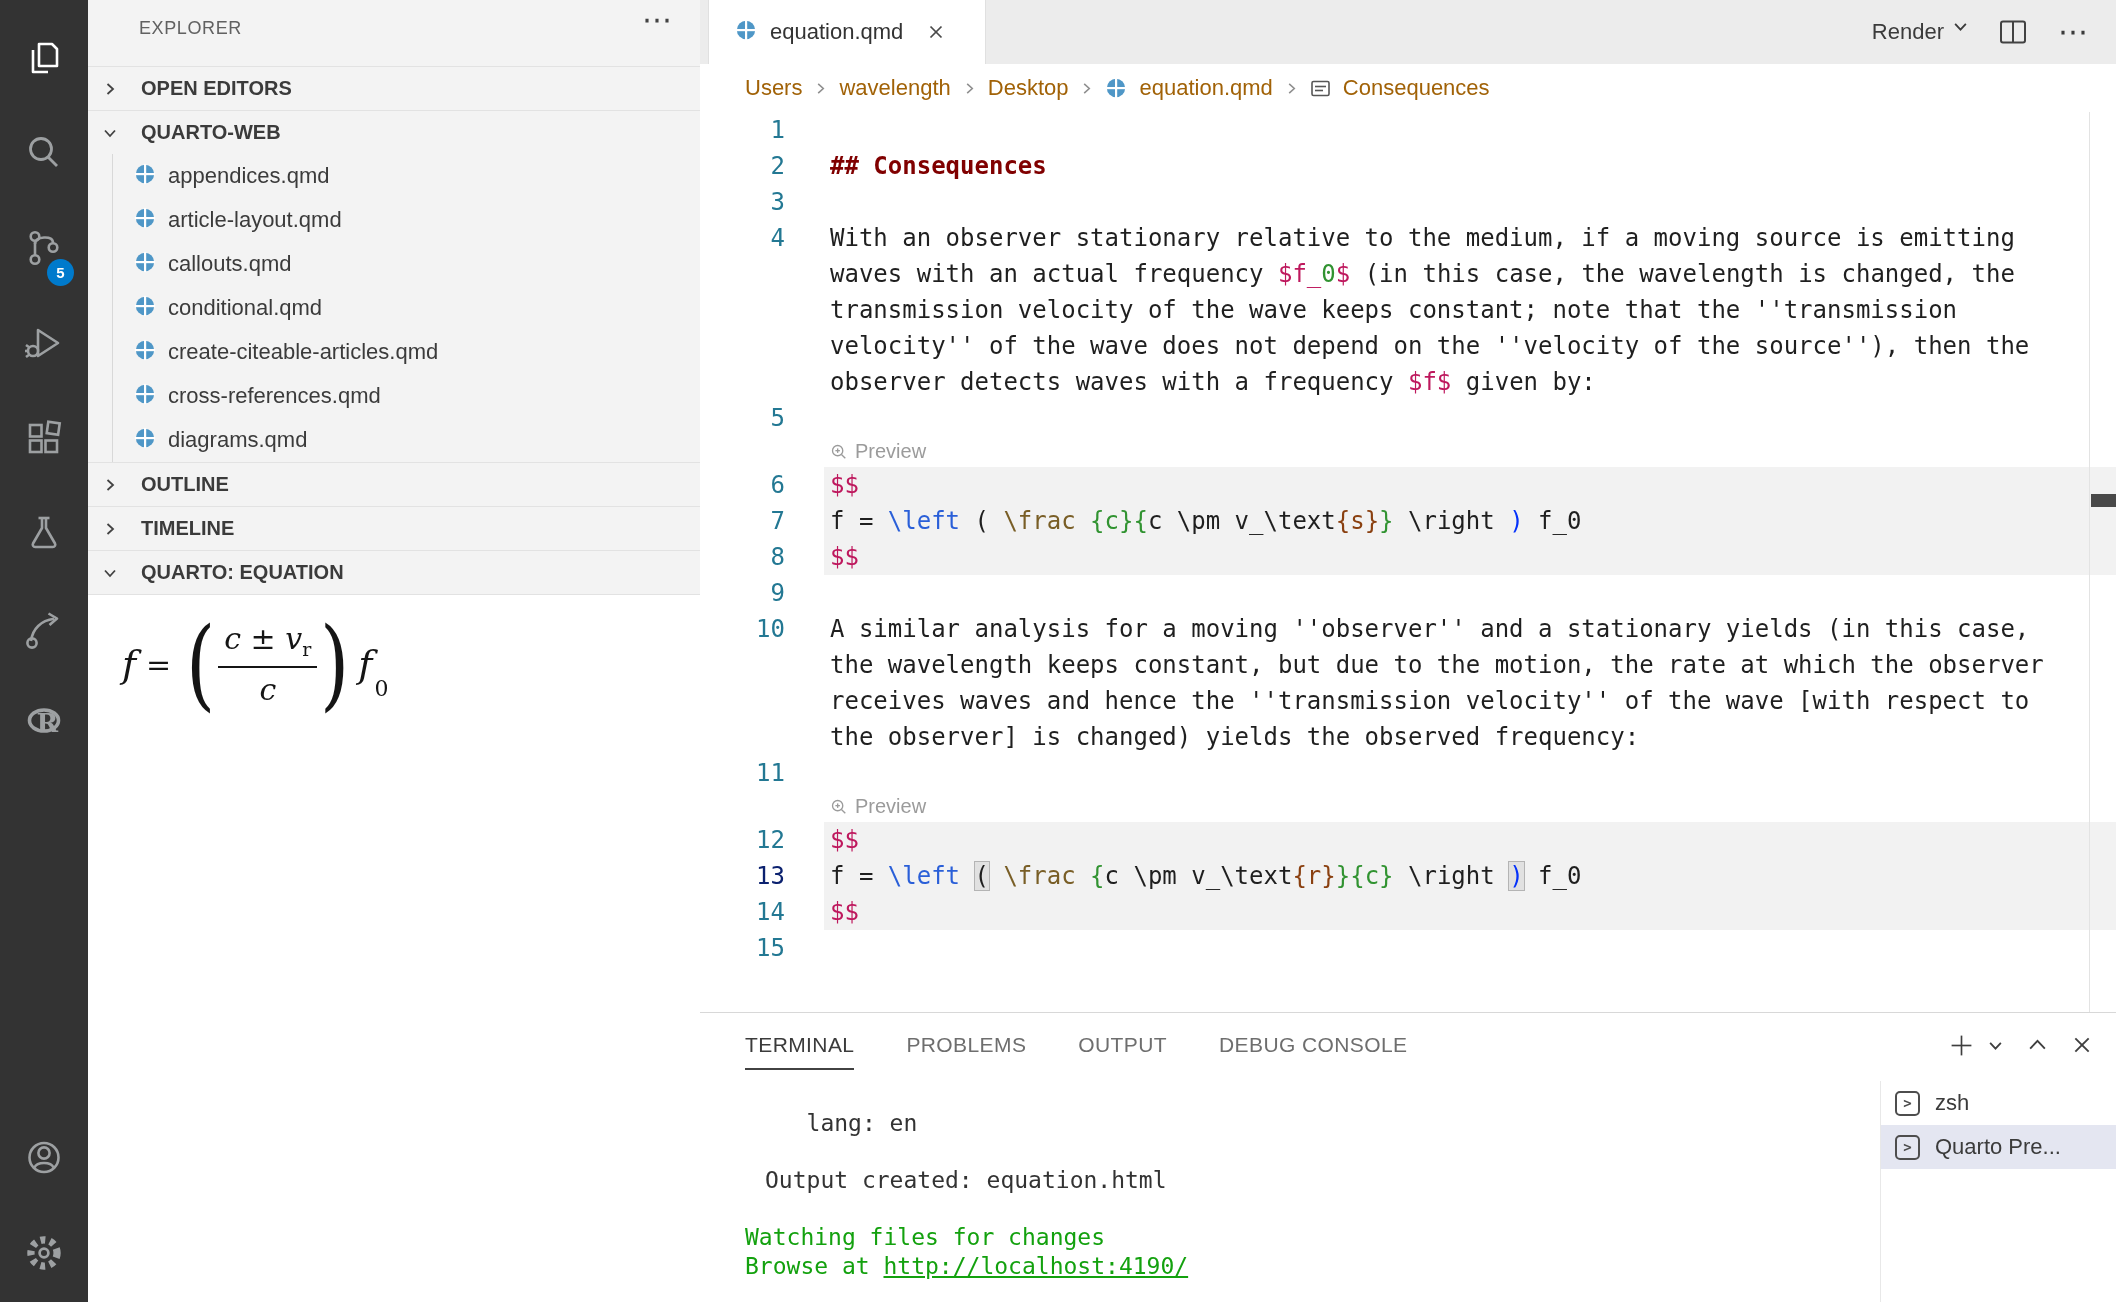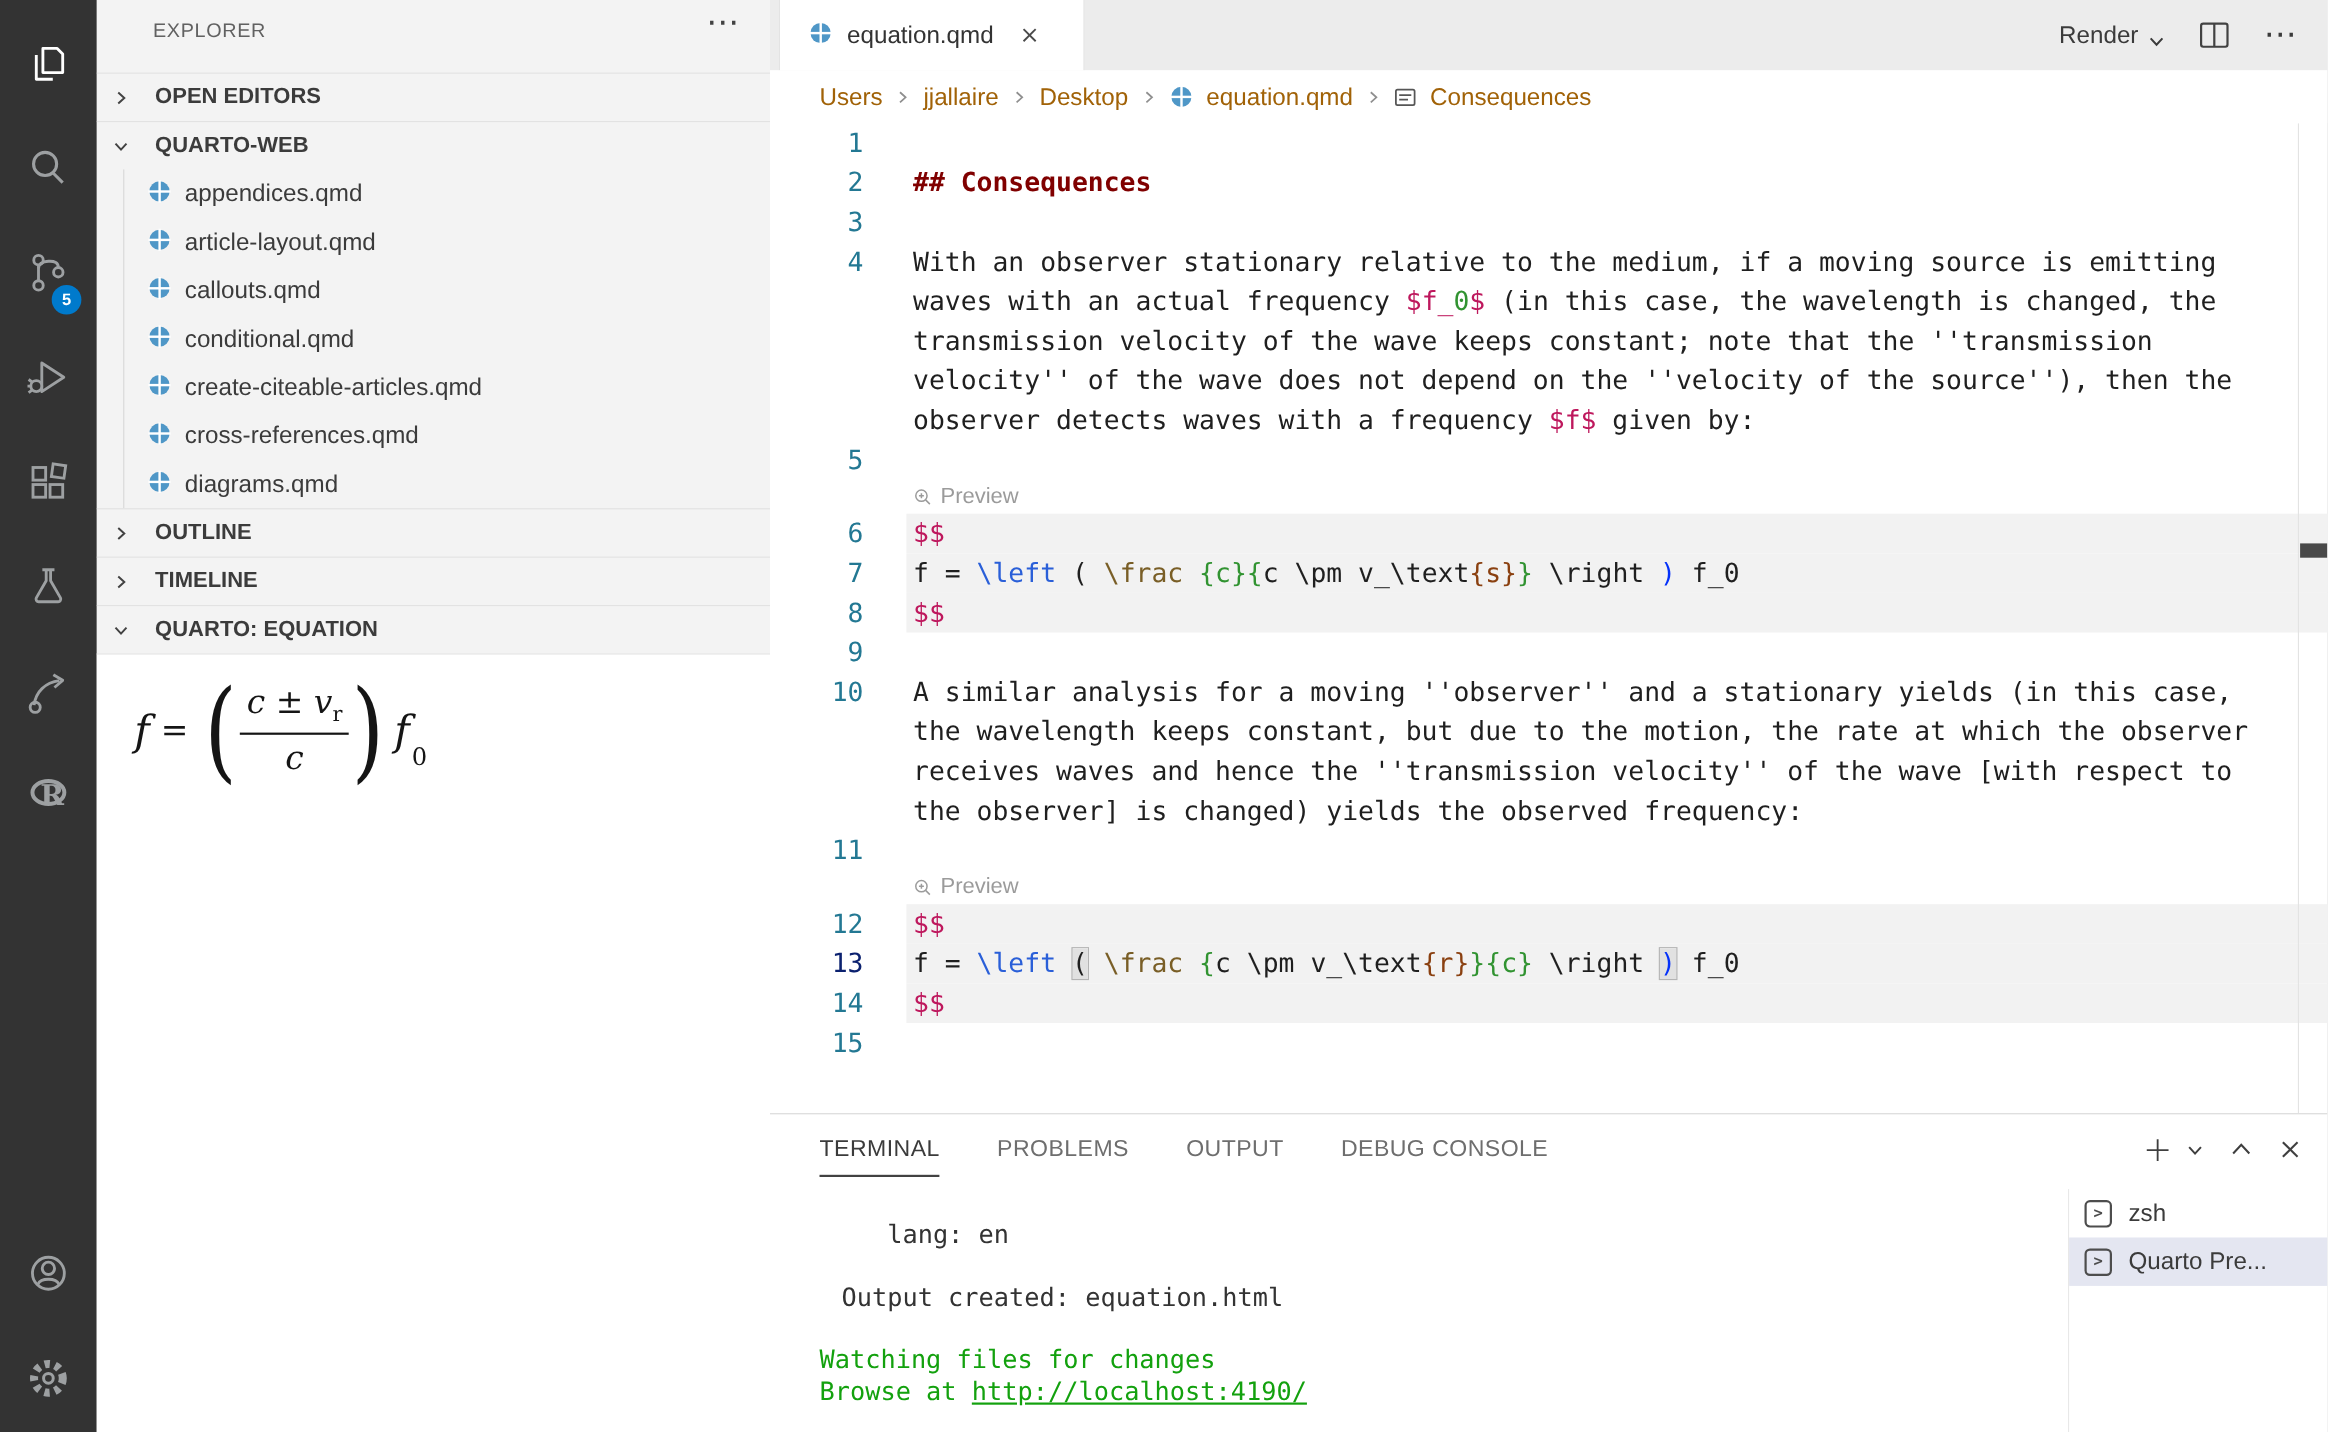--- a/index.html
+++ b/index.html
@@ -42,21 +42,21 @@
 
   
   .ecol{position:absolute;left:700px;top:0;width:1416px;height:1302px;background:#fff;}
   .tabstrip{position:absolute;left:0;top:0;width:100%;height:64px;background:#ececec;display:flex;}
   .tab{margin-left:8px;width:276px;background:#fff;border-left:1px solid #e0e0e0;border-right:1px solid #e0e0e0;
        display:flex;align-items:center;cursor:pointer;}
   .tab .qicon{margin-left:26px;}
   .tab-lbl{margin-left:13px;font-size:22px;color:#333;}
   .tab-close{margin-left:24px;cursor:pointer;display:flex;}
   .tab-actions{position:absolute;right:28px;top:0;height:64px;display:flex;align-items:center;gap:30px;}
-  .render-btn{display:flex;align-items:flex-end;gap:9px;font-size:22px;color:#3b3b3b;cursor:pointer;margin-left:44px;}
+  .render-btn{display:flex;align-items:flex-start;gap:9px;font-size:22px;color:#3b3b3b;cursor:pointer;margin-left:44px;}
   .more-dots{font-size:30px;color:#3b3b3b;cursor:pointer;line-height:0;}
 
   .breadcrumb{position:absolute;left:0;top:64px;width:100%;height:48px;background:#fff;
               display:flex;align-items:center;padding-left:45px;box-sizing:border-box;gap:12px;}
   .bc{font-size:22px;color:#a16207;cursor:pointer;white-space:nowrap;}
   .bsep{display:flex;align-items:center;}
 
   .ebody{position:absolute;left:0;top:112px;width:100%;height:900px;overflow:hidden;}
   .crow{display:flex;height:36px;}
   .crow.lens{height:31px;}
@@ -358,21 +358,21 @@
       </div>
     </div>
 
     <div class="breadcrumb">
       <span class="bc">Users</span>
       <span class="bsep">
           <svg width="13" height="13" viewBox="0 0 14 14">
             <polyline points="4.5,2 10,7 4.5,12" fill="none" stroke="#8f8f8f" stroke-width="1.7"></polyline>
           </svg>
         </span>
-      <span class="bc">jjallaire</span>
+      <span class="bc">wavelength</span>
       <span class="bsep">
           <svg width="13" height="13" viewBox="0 0 14 14">
             <polyline points="4.5,2 10,7 4.5,12" fill="none" stroke="#8f8f8f" stroke-width="1.7"></polyline>
           </svg>
         </span>
       <span class="bc">Desktop</span>
       <span class="bsep">
           <svg width="13" height="13" viewBox="0 0 14 14">
             <polyline points="4.5,2 10,7 4.5,12" fill="none" stroke="#8f8f8f" stroke-width="1.7"></polyline>
           </svg>

